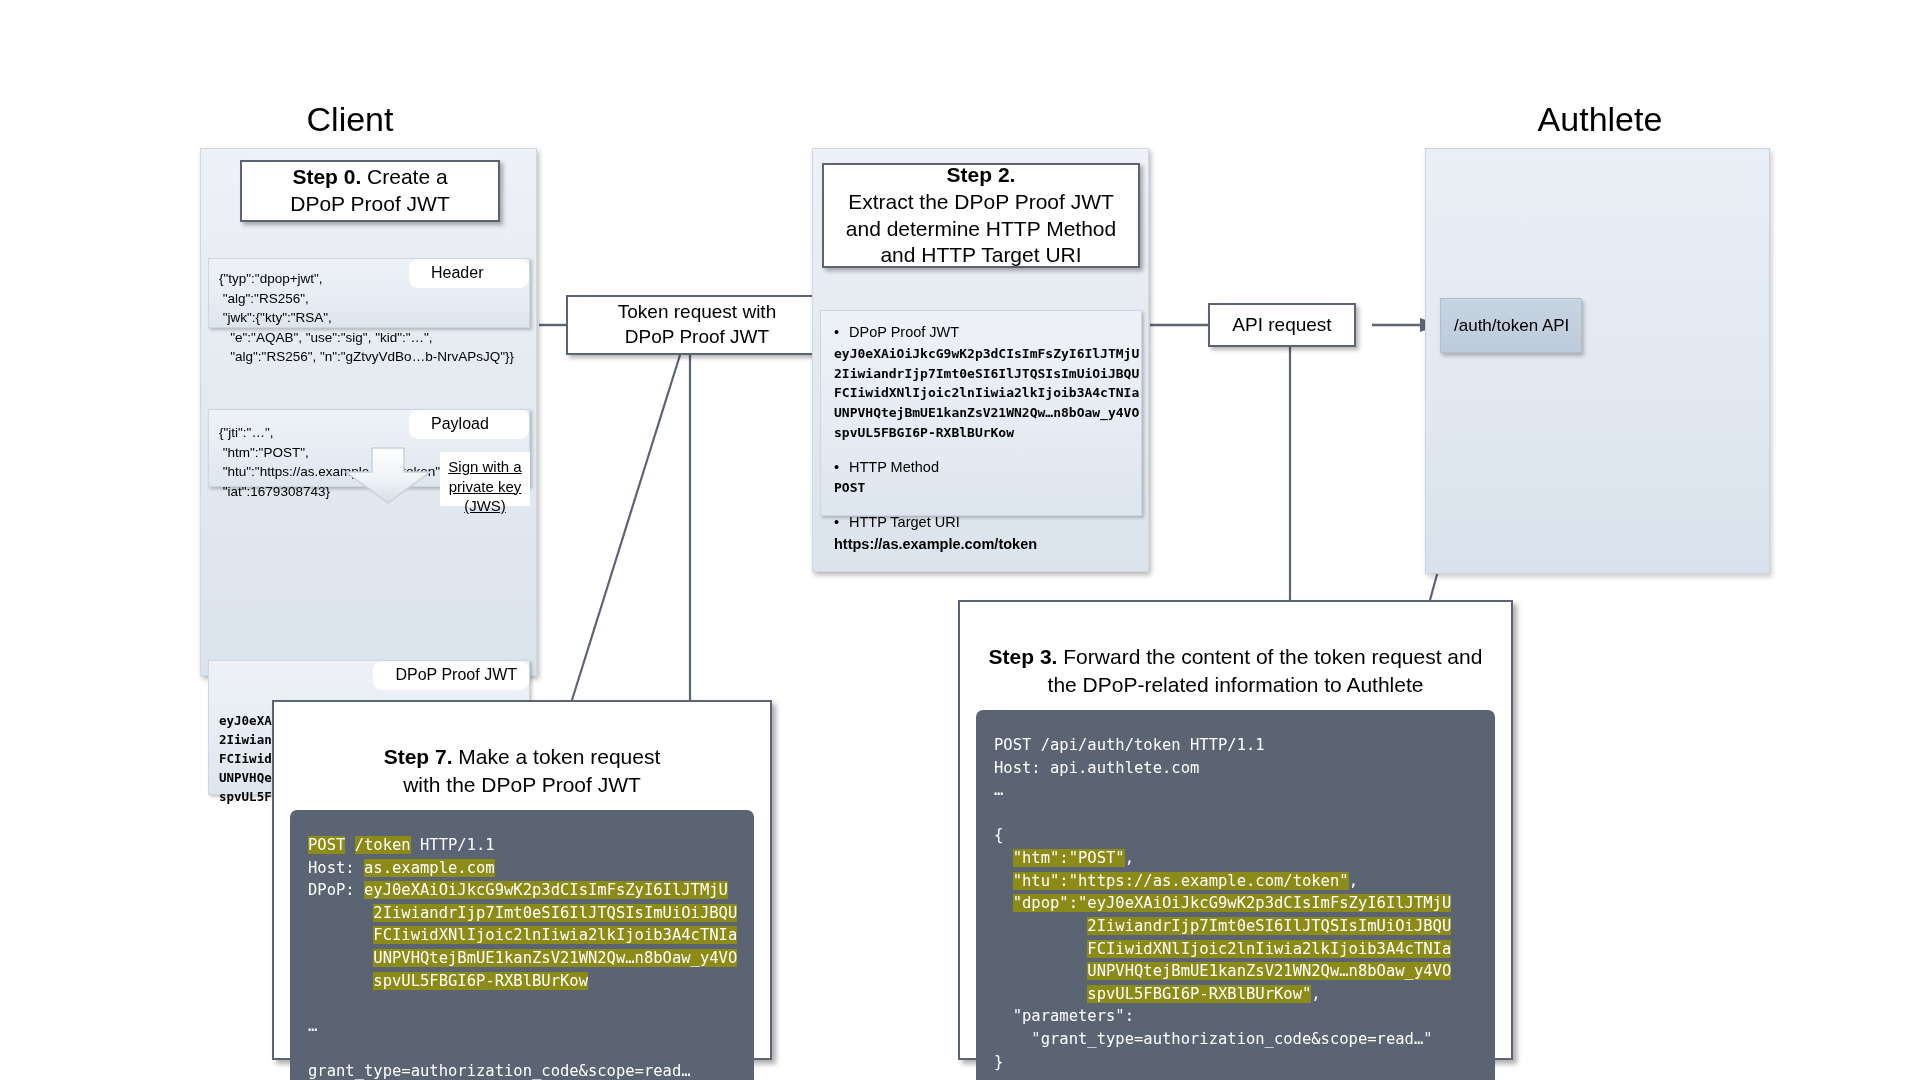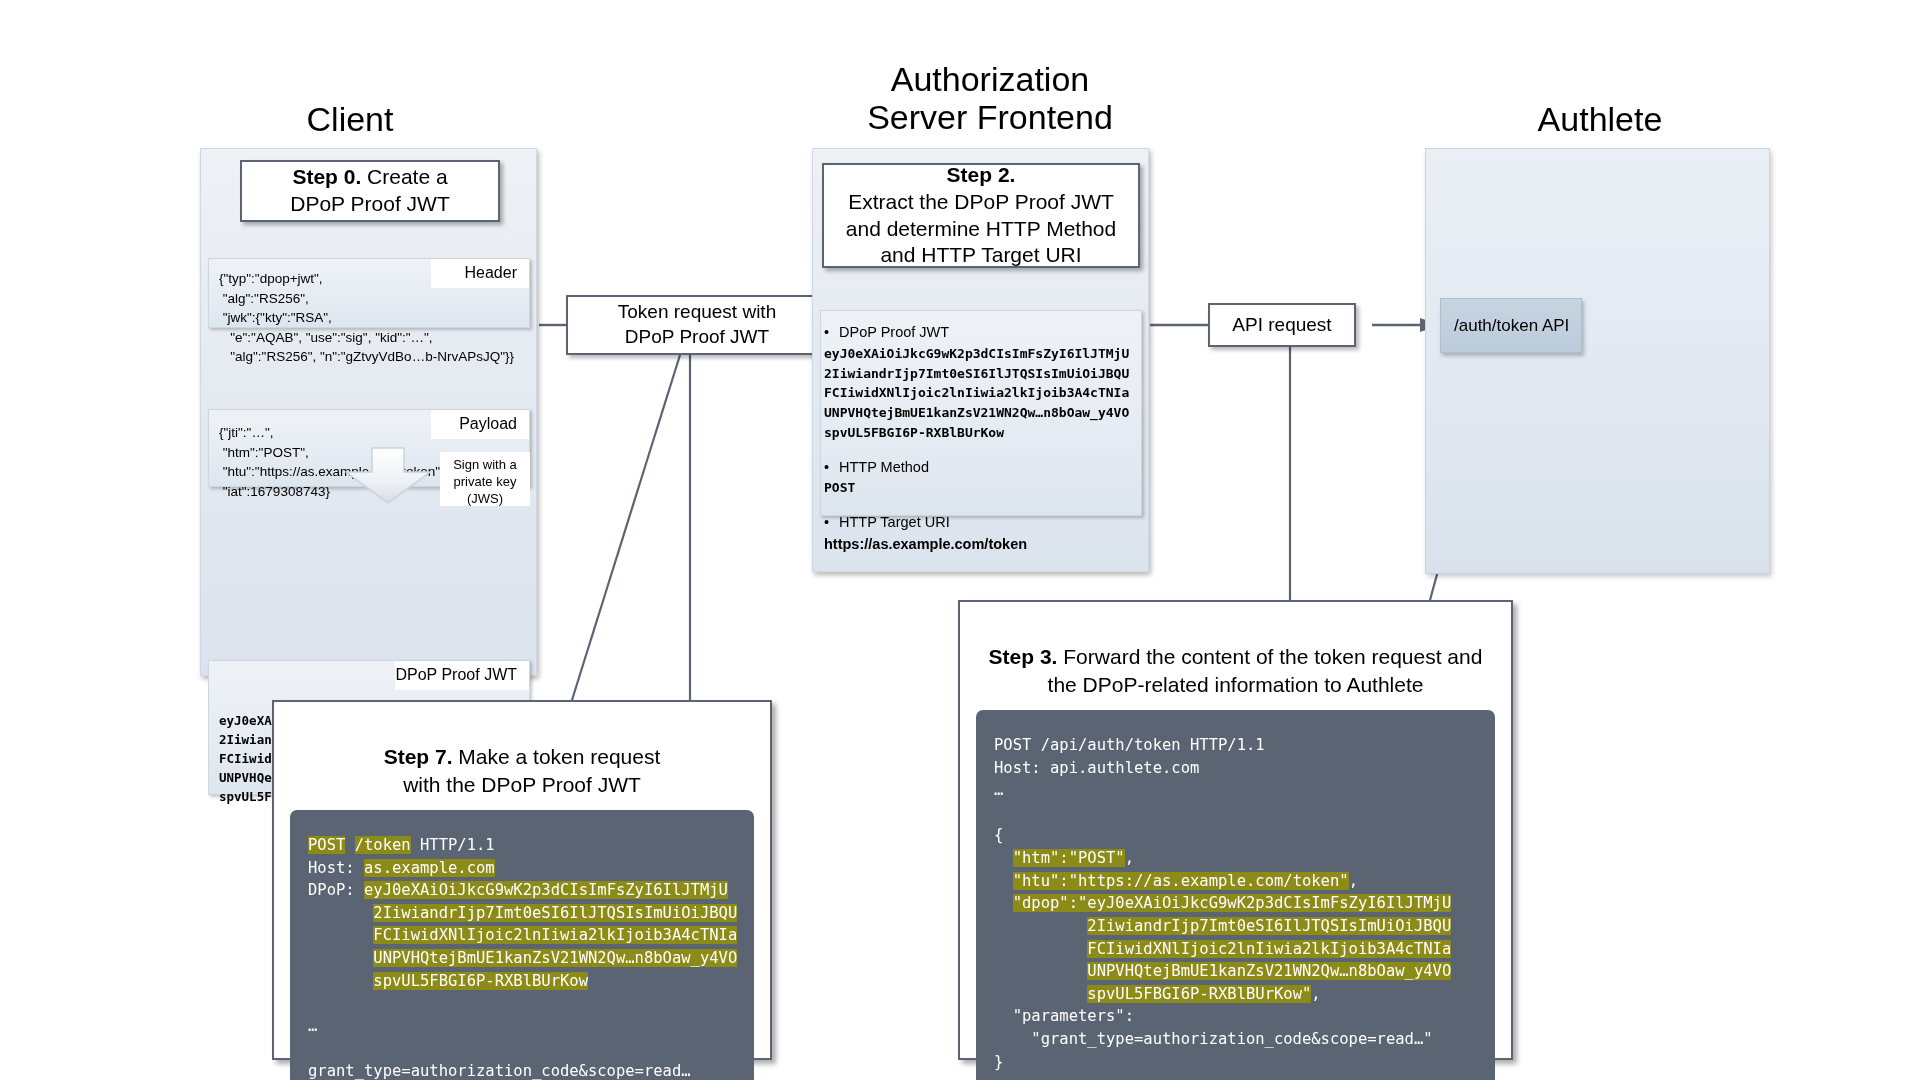--- a/index.html
+++ b/index.html
@@ -42,39 +42,39 @@
 
   
   .part{
     background:linear-gradient(180deg,#eef2f7 0%,#e6ecf3 60%,#dde5ee 100%);
     border:1px solid #cdd6e1;
     box-shadow:2px 2px 3px rgba(0,0,0,0.22);
     position:relative;
   }
   .part-label{
     position:absolute;right:0;top:0;background:#ffffff;
-    font-size:16px;color:#000;padding:5px 12px 6px 0;
-    text-align:right;min-width:86px;
+    font-size:16px;color:#000;padding:5px 12px 6px 22px;
+    text-align:left;min-width:86px;border-radius:9px;
   }
   .mono-small{
     font-family:"DejaVu Sans Mono", monospace;
     font-size:12.5px;font-weight:bold;color:#000;line-height:1.52;
     white-space:pre;
   }
   .sans-small{
     font-family:"Liberation Sans", sans-serif;
     font-size:13.5px;color:#000;line-height:1.45;white-space:pre;
   }
 
   
   .down-arrow svg{display:block;}
 
   .note-box{
-    background:#ffffff;font-size:13px;color:#000;text-align:center;
-    line-height:1.3;padding:5px 8px;white-space:pre-line;
+    background:#ffffff;font-size:15px;color:#000;text-align:center;
+    line-height:1.3;padding:5px 8px;white-space:pre-line;text-decoration:underline;
   }
 
   
   .conn-label{
     background:#ffffff;border:2px solid #5b6472;
     box-shadow:3px 3px 4px rgba(0,0,0,0.28);
     display:flex;align-items:center;justify-content:center;
     text-align:center;font-size:19px;color:#000;line-height:1.3;
     white-space:pre-line;
   }
@@ -86,21 +86,21 @@
     box-shadow:2px 3px 4px rgba(0,0,0,0.25);
     display:flex;align-items:center;
     font-size:17px;color:#000;padding-left:13px;
   }
 
   
   .info-panel{
     background:linear-gradient(180deg,#eef2f7 0%,#e6ecf3 55%,#dde5ee 100%);
     border:1px solid #cdd6e1;
     box-shadow:2px 2px 3px rgba(0,0,0,0.22);
-    padding:11px 3px;
+    padding:11px 13px;
   }
   .bullet{font-size:14.5px;color:#000;line-height:1.5;}
   .bullet .dot{display:inline-block;width:15px;}
   .val{
     font-family:"DejaVu Sans Mono", monospace;
     font-size:13px;font-weight:bold;color:#000;line-height:1.52;white-space:pre;
   }
   .val-sans{
     font-family:"Liberation Sans", sans-serif;
     font-size:14.5px;font-weight:bold;color:#000;line-height:1.5;
@@ -148,22 +148,20 @@
 
     <line x1="572" y1="700" x2="680" y2="355" stroke="#5b6472" stroke-width="2.2"></line>
     <line x1="690" y1="700" x2="690" y2="355" stroke="#5b6472" stroke-width="2.2"></line>
 
     <line x1="1290" y1="600" x2="1290" y2="345" stroke="#5b6472" stroke-width="2.2"></line>
     <line x1="1430" y1="600" x2="1500" y2="345" stroke="#5b6472" stroke-width="2.2"></line>
   </svg>
 
   <div class="abs lane-title" style="left:200px;top:100px;width:300px;">Client</div>
 
-  <div class="abs lane-title" style="left:820px;top:60px;width:340px;">Authorization
-Server Frontend</div>
 
   <div class="abs lane-title" style="left:1450px;top:100px;width:300px;">Authlete</div>
 
   <div class="abs panel" style="left:200px;top:148px;width:337px;height:528px;"></div>
 
   <div class="abs step-box" style="left:240px;top:160px;width:260px;height:62px;align-items:center;">
     <div class="t">
       <b>Step 0.</b><span style="white-space:pre-line;"> Create a
 DPoP Proof JWT</span>
     </div>

